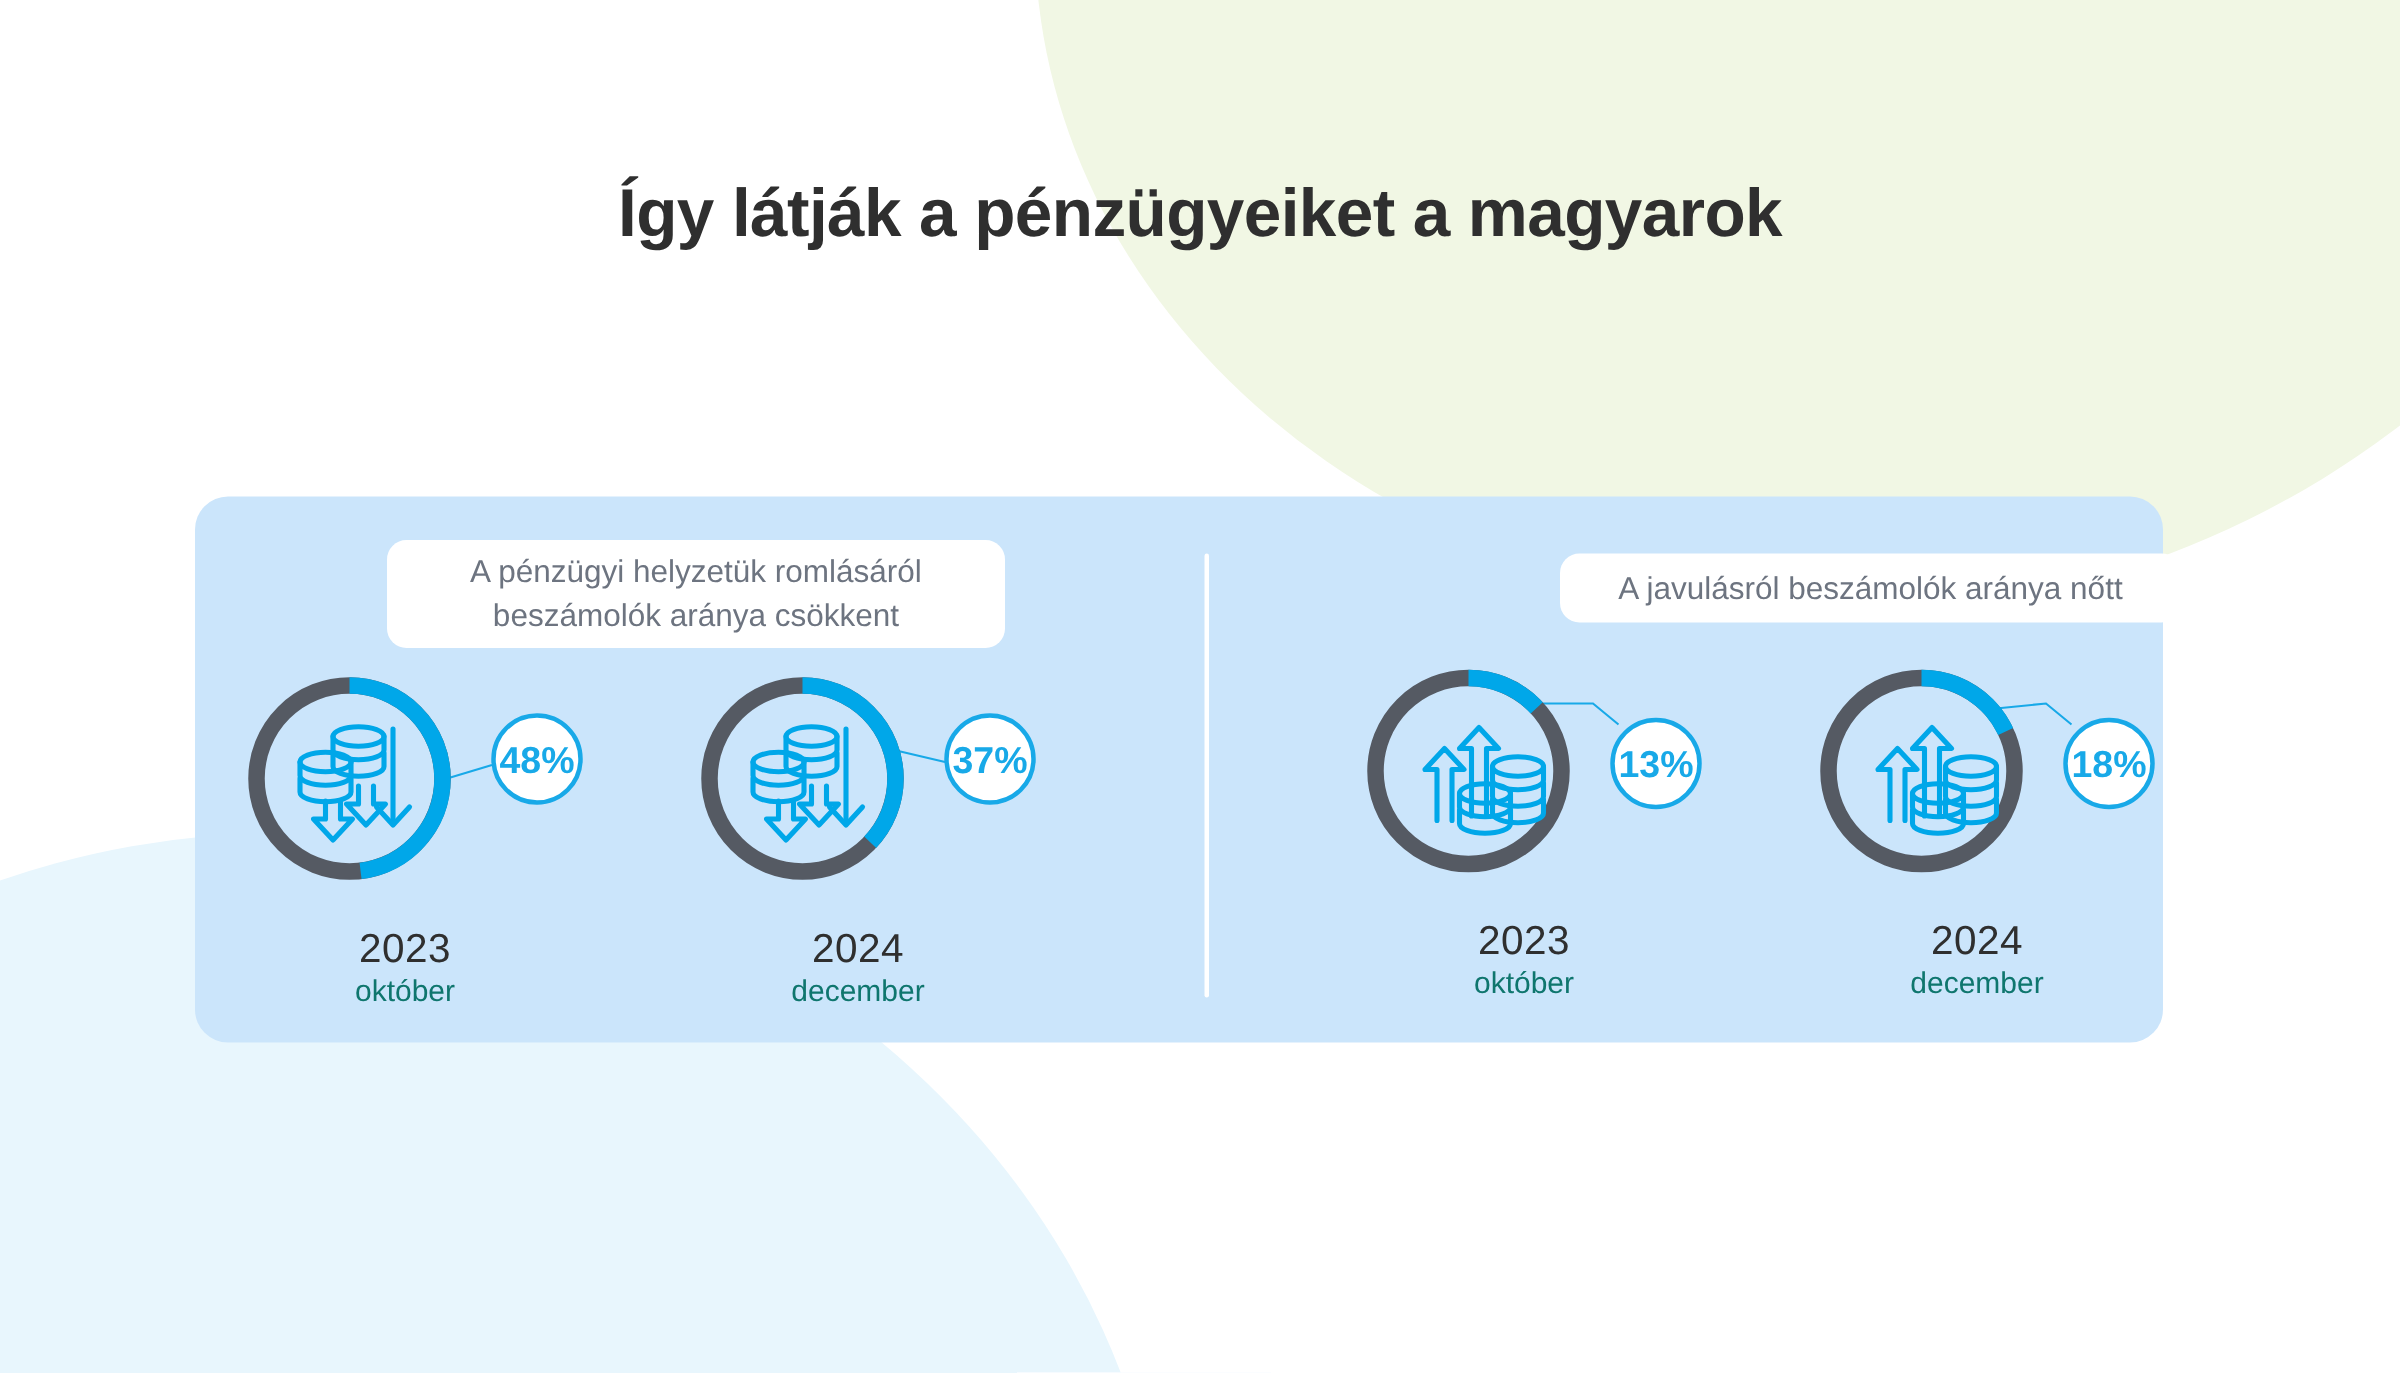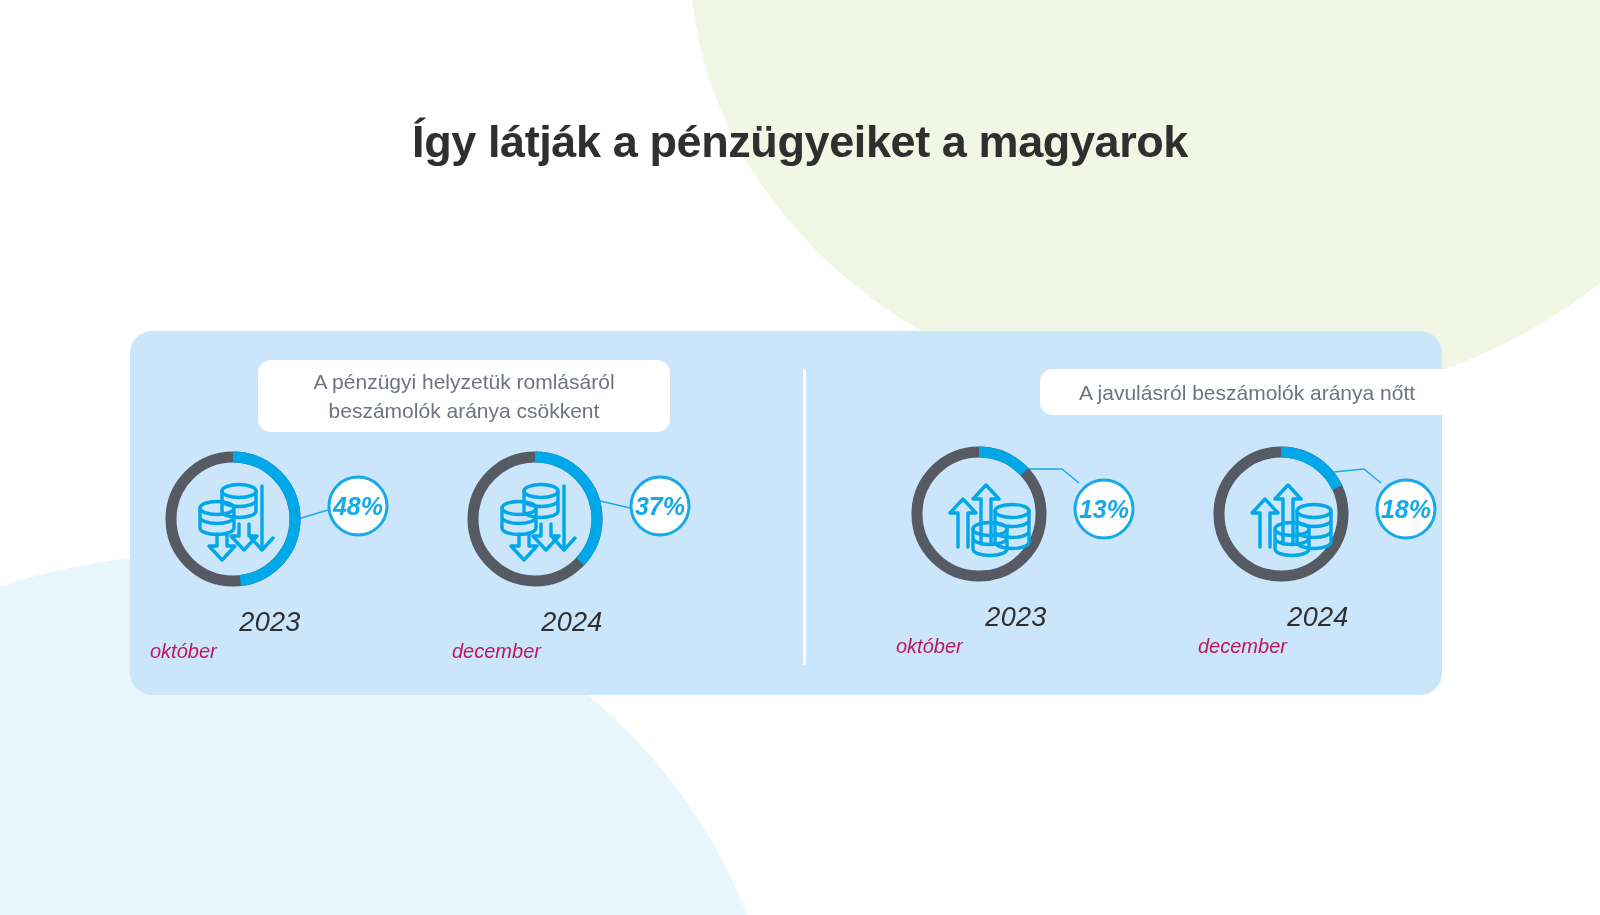--- a/index.html
+++ b/index.html
@@ -132,48 +132,47 @@
     width: 414px;
     height: 46px;
     white-space: nowrap;
   }
 
   
   .stat {
     position: absolute;
     top: 113px;
     width: 240px;
-    font-style: italic;
   }
   #stat-0 { left:  20px; }
   #stat-1 { left: 322px; }
   #stat-2 { left:  90px; top: 108px; }
   #stat-3 { left: 392px; top: 108px; }
 
   .donut-wrap {
     position: relative;
     width: 240px;
     height: 150px;
   }
   .donut-svg { position: absolute; top: 0; left: 0; }
 
   .stat-year {
-    margin-top: 13px;
+    margin-top: 23px;
     text-align: center;
     font-size: 27px;
     font-weight: 400;
     color: #2f2f2f;
     letter-spacing: 0.3px;
   }
   .stat-month {
     margin-top: 2px;
-    text-align: left;
+    text-align: center;
     font-size: 20px;
     font-weight: 400;
-    color: #be185d;
+    color: #0f766e;
   }
 
   .pct-text {
     font-family: "Liberation Sans", sans-serif;
     font-size: 25px;
     font-weight: 700;
     fill: #18a9e8;
   }
 
   

